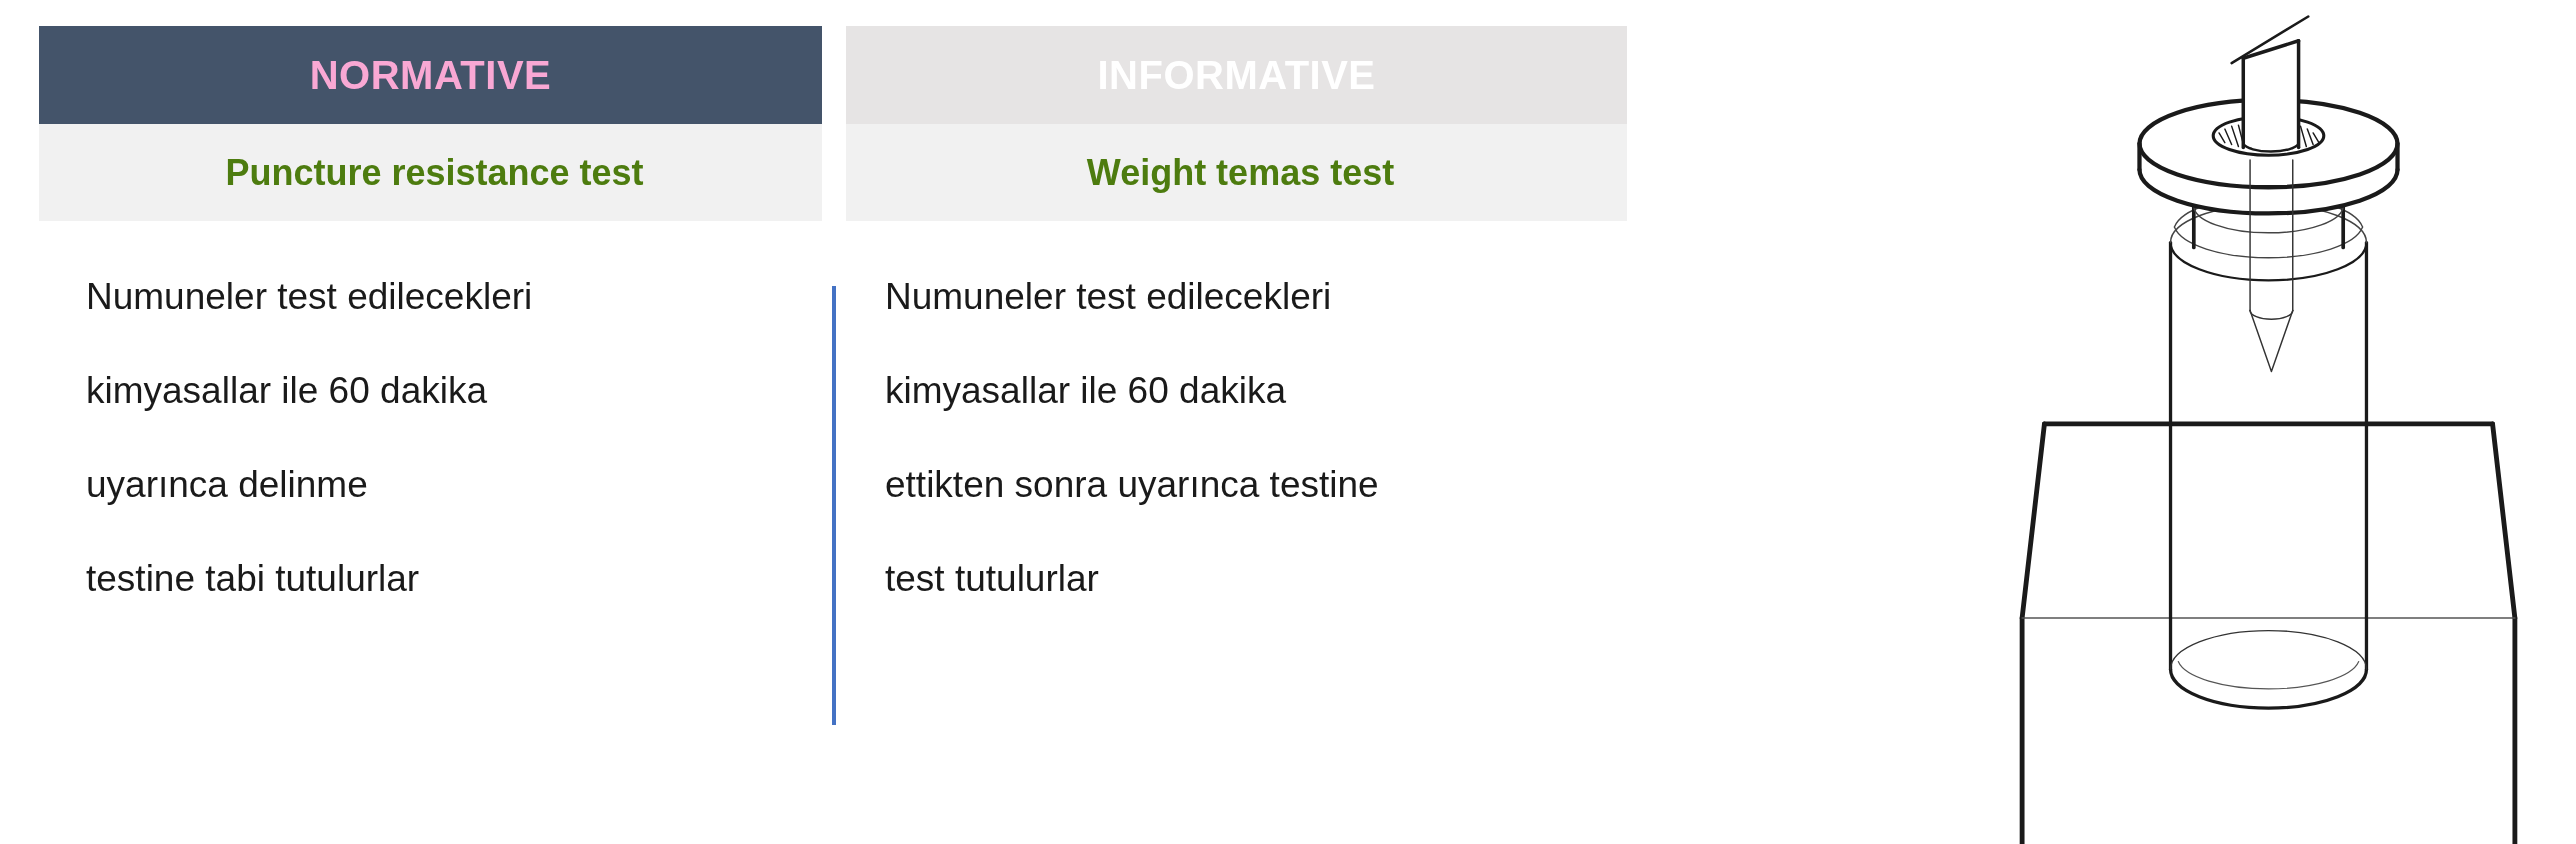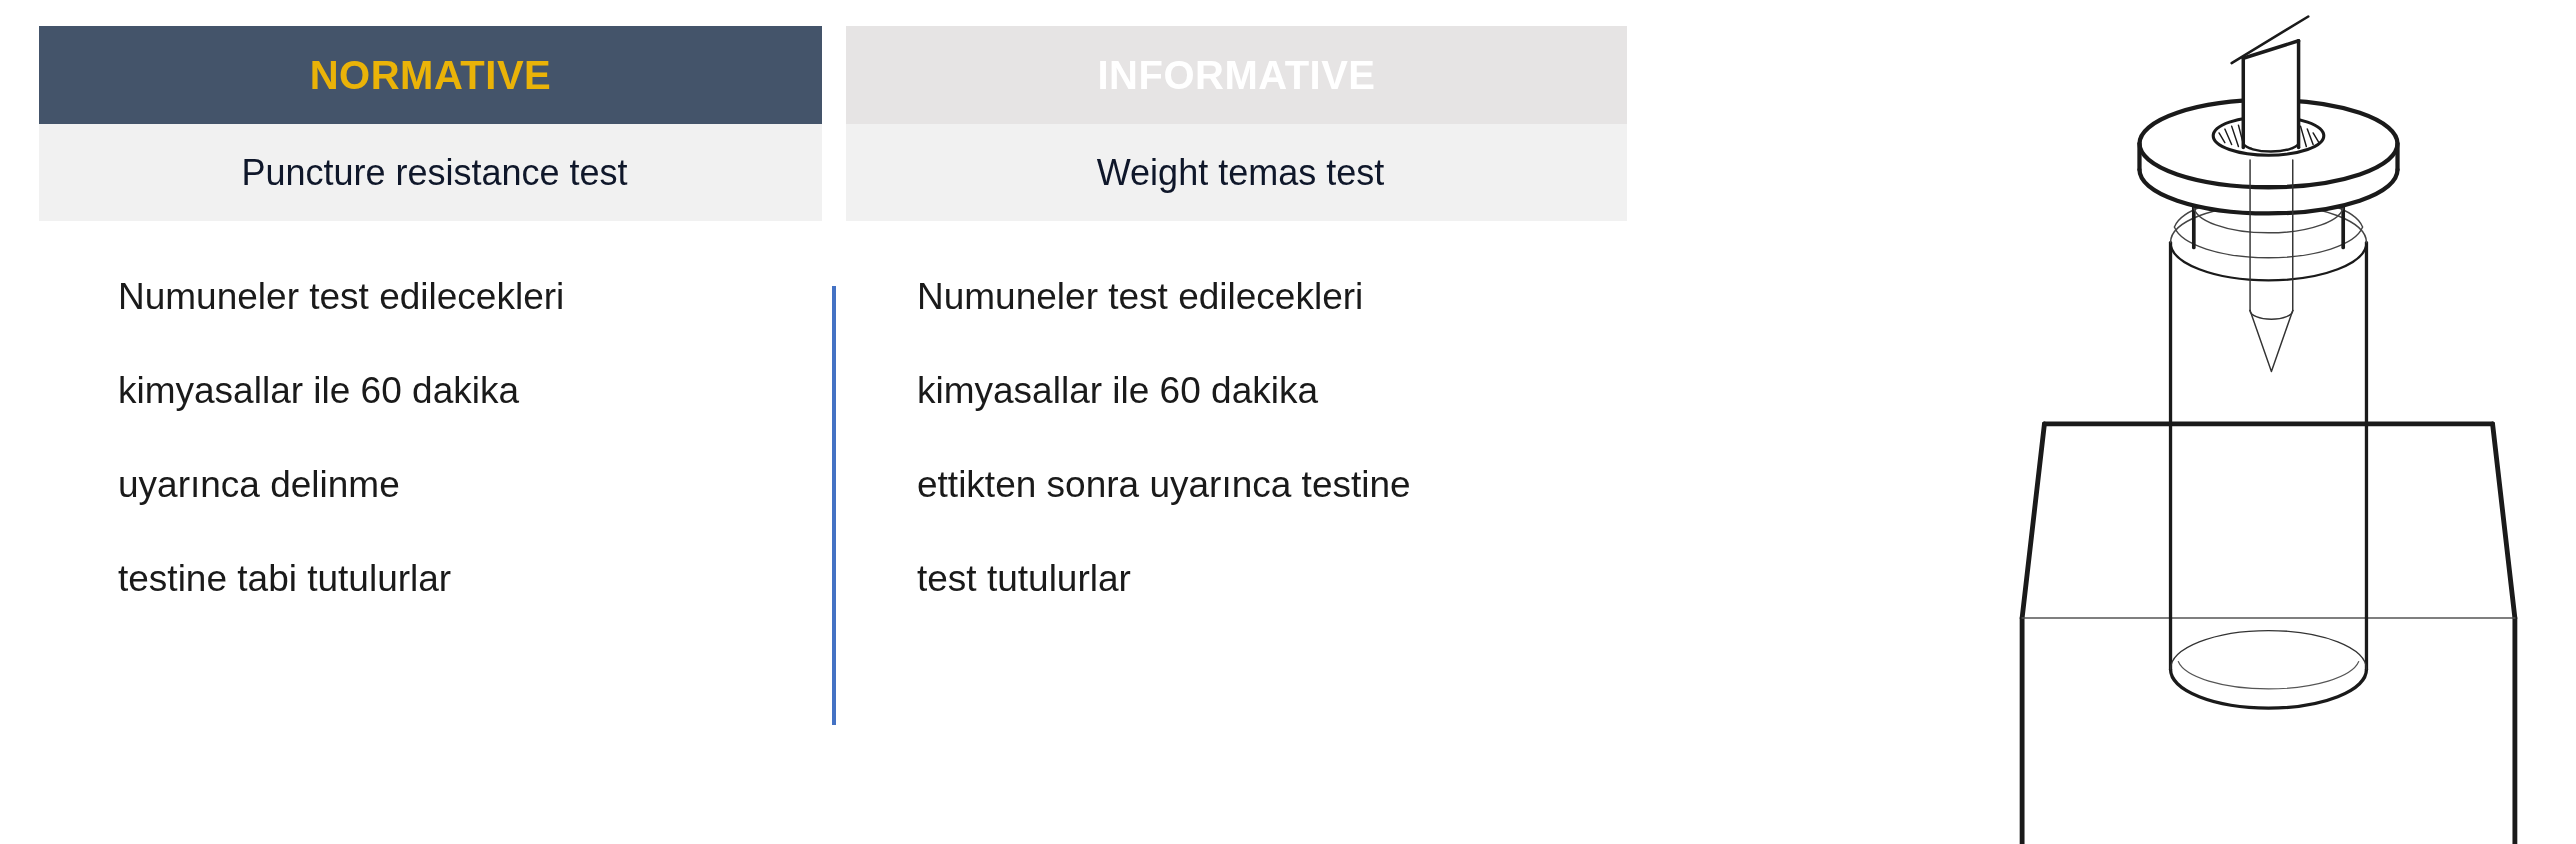--- a/index.html
+++ b/index.html
@@ -46,58 +46,57 @@
   }
   .hdr-band.normative   { background: #44546A; }
   .hdr-band.informative { background: #E6E4E4; align-items: center; }
 
   .hdr-title {
     font-size: 40px;
     font-weight: bold;
     letter-spacing: 0.5px;
     line-height: 1;
   }
-  .hdr-band.normative   .hdr-title { color: #eab308; }
+  .hdr-band.normative   .hdr-title { color: #f9a8d4; }
   .hdr-band.informative .hdr-title { color: #FFFFFF; }
 
   .sub-band {
     position: absolute;
     left: 0;
     top: 124px;
     width: 100%;
     height: 97px;
     background: #F1F1F1;
     box-sizing: border-box;
     display: flex;
     align-items: center;
     justify-content: center;
   }
   .sub-title {
     font-size: 36px;
-    font-weight: normal;
-    color: #0f172a;
+    font-weight: bold;
+    color: #4d7c0f;
     line-height: 1;
     margin-left: 8px;
   }
 
   .body-text {
     position: absolute;
     top: 250px;
     width: 100%;
     box-sizing: border-box;
   }
   .col-normative   .body-text { padding-left: 47px; }
   .col-informative .body-text { padding-left: 39px; }
 
   .body-line {
     font-size: 37px;
     color: #1a1a1a;
     line-height: 94px;
     white-space: nowrap;
-    margin-left: 32px;
   }
 
   
   .divider {
     position: absolute;
     left: 832px;
     top: 286px;
     width: 3.9px;
     height: 439px;
     background: #4472C4;

